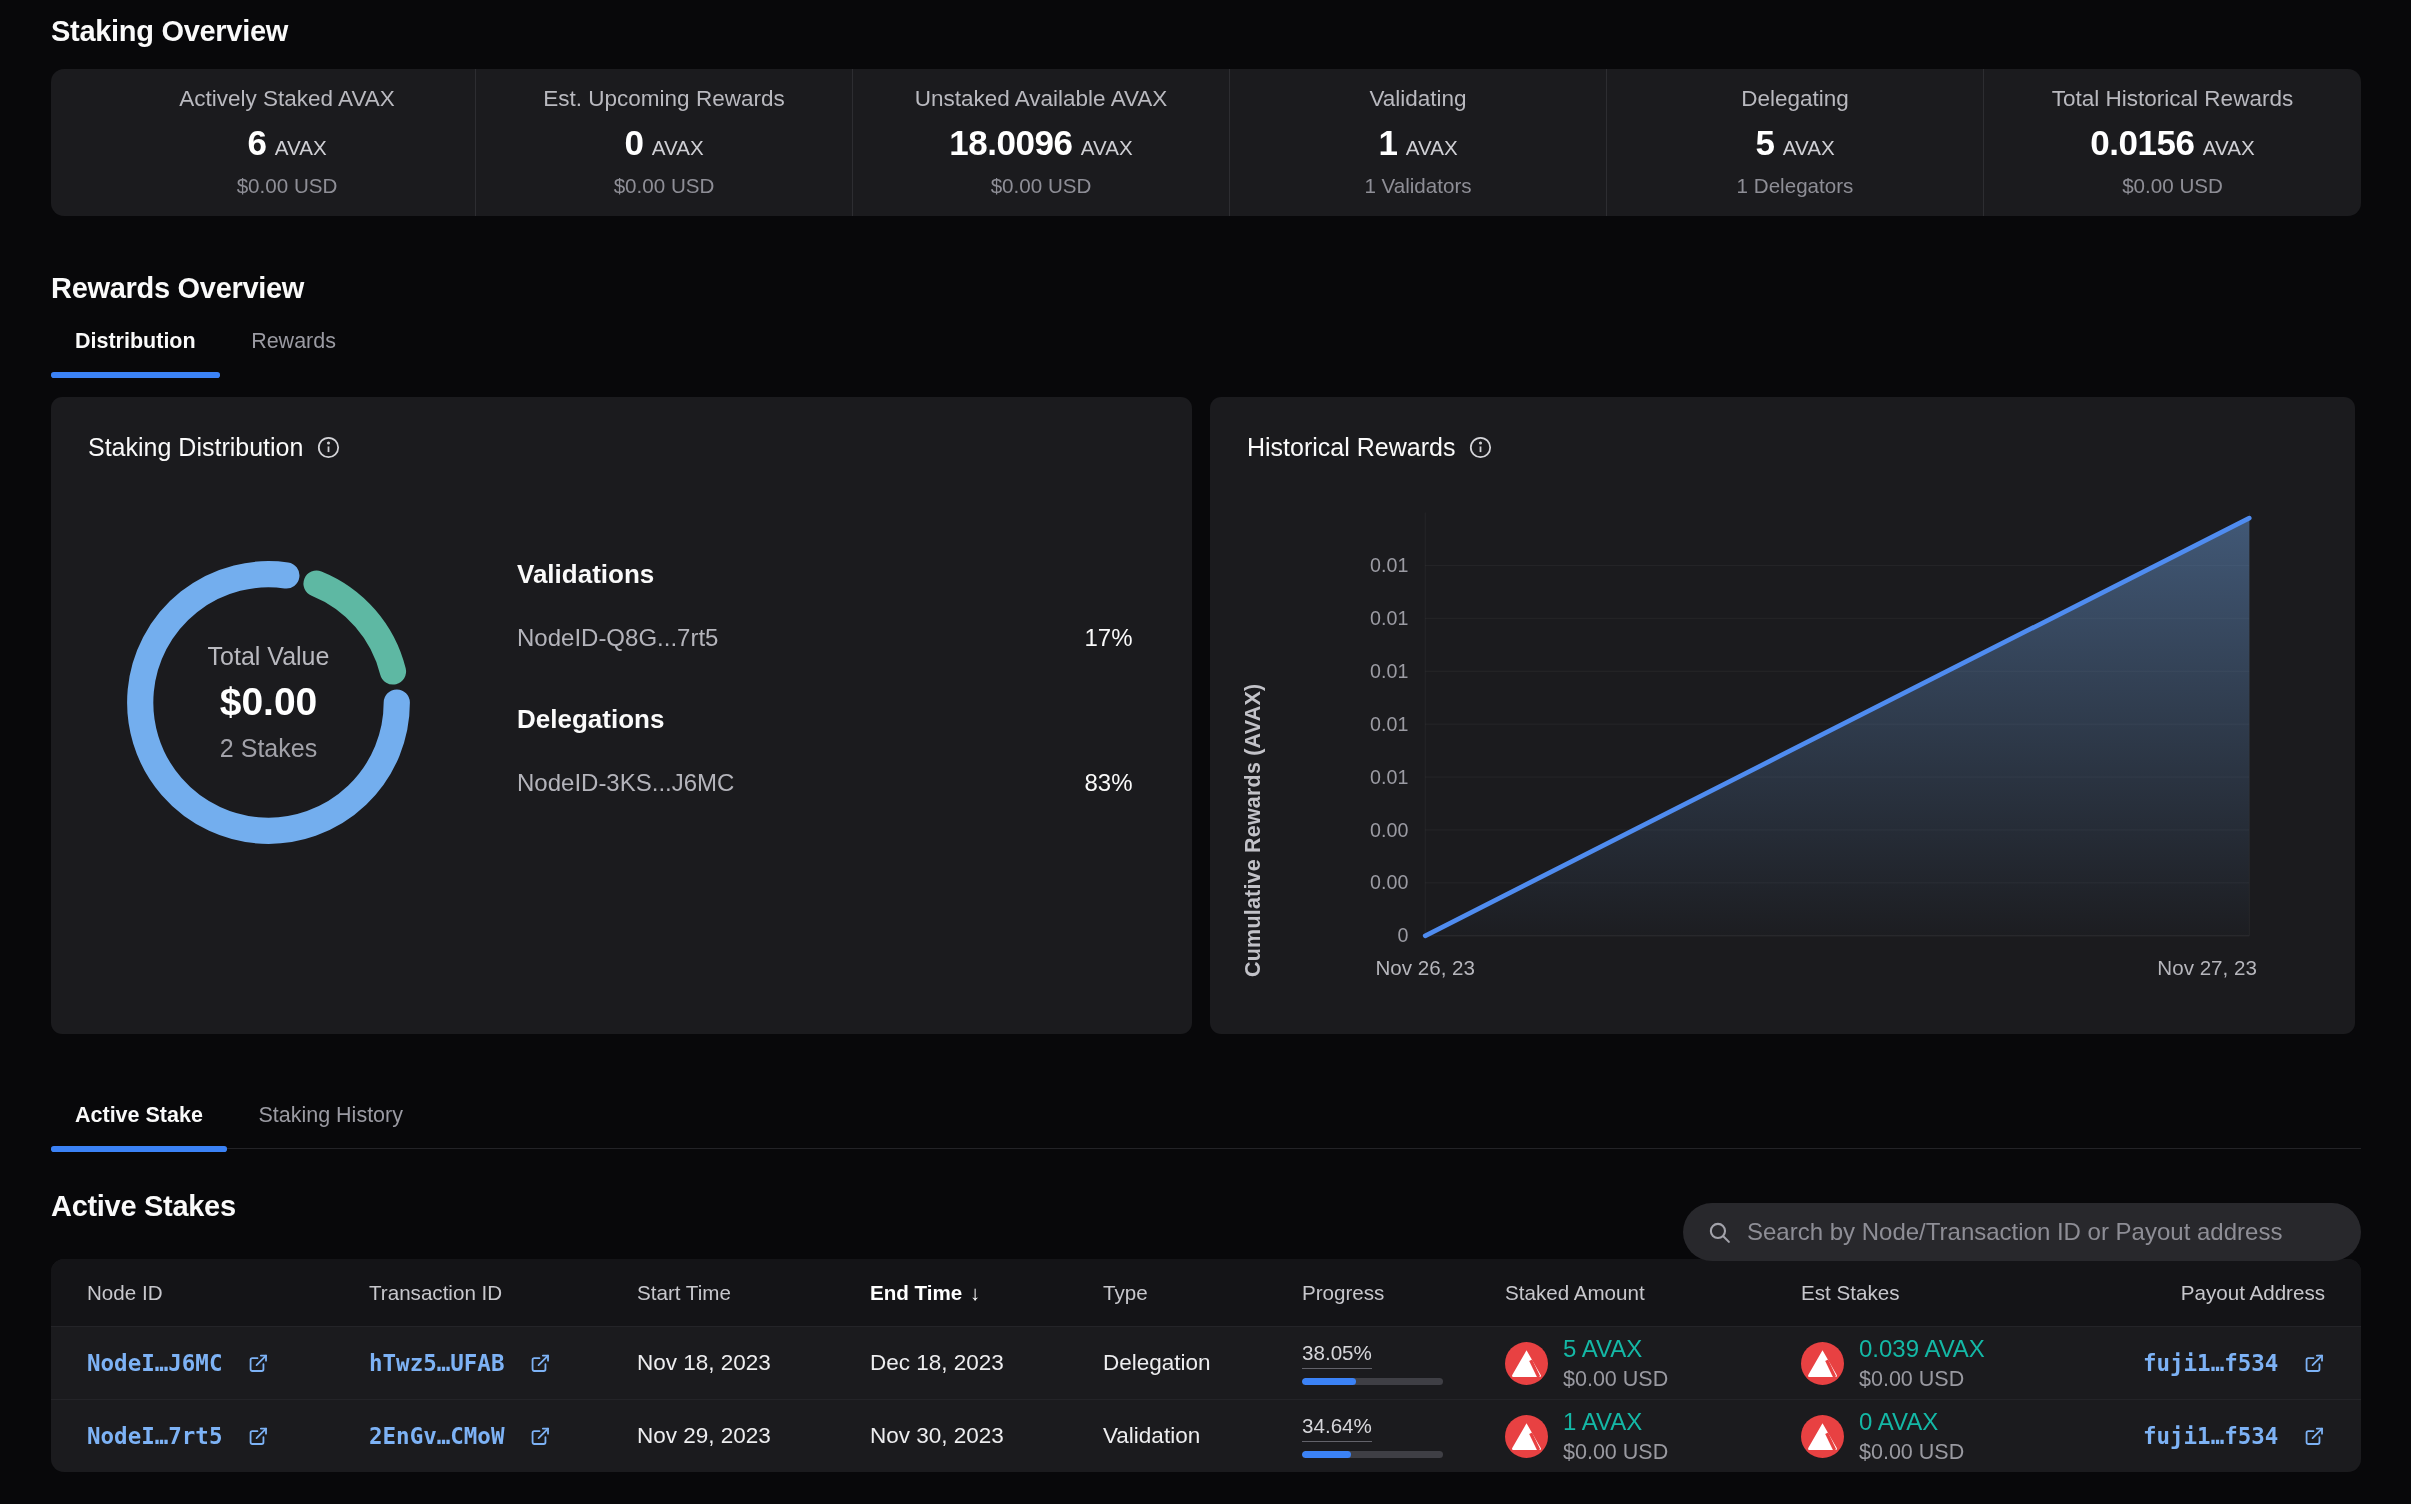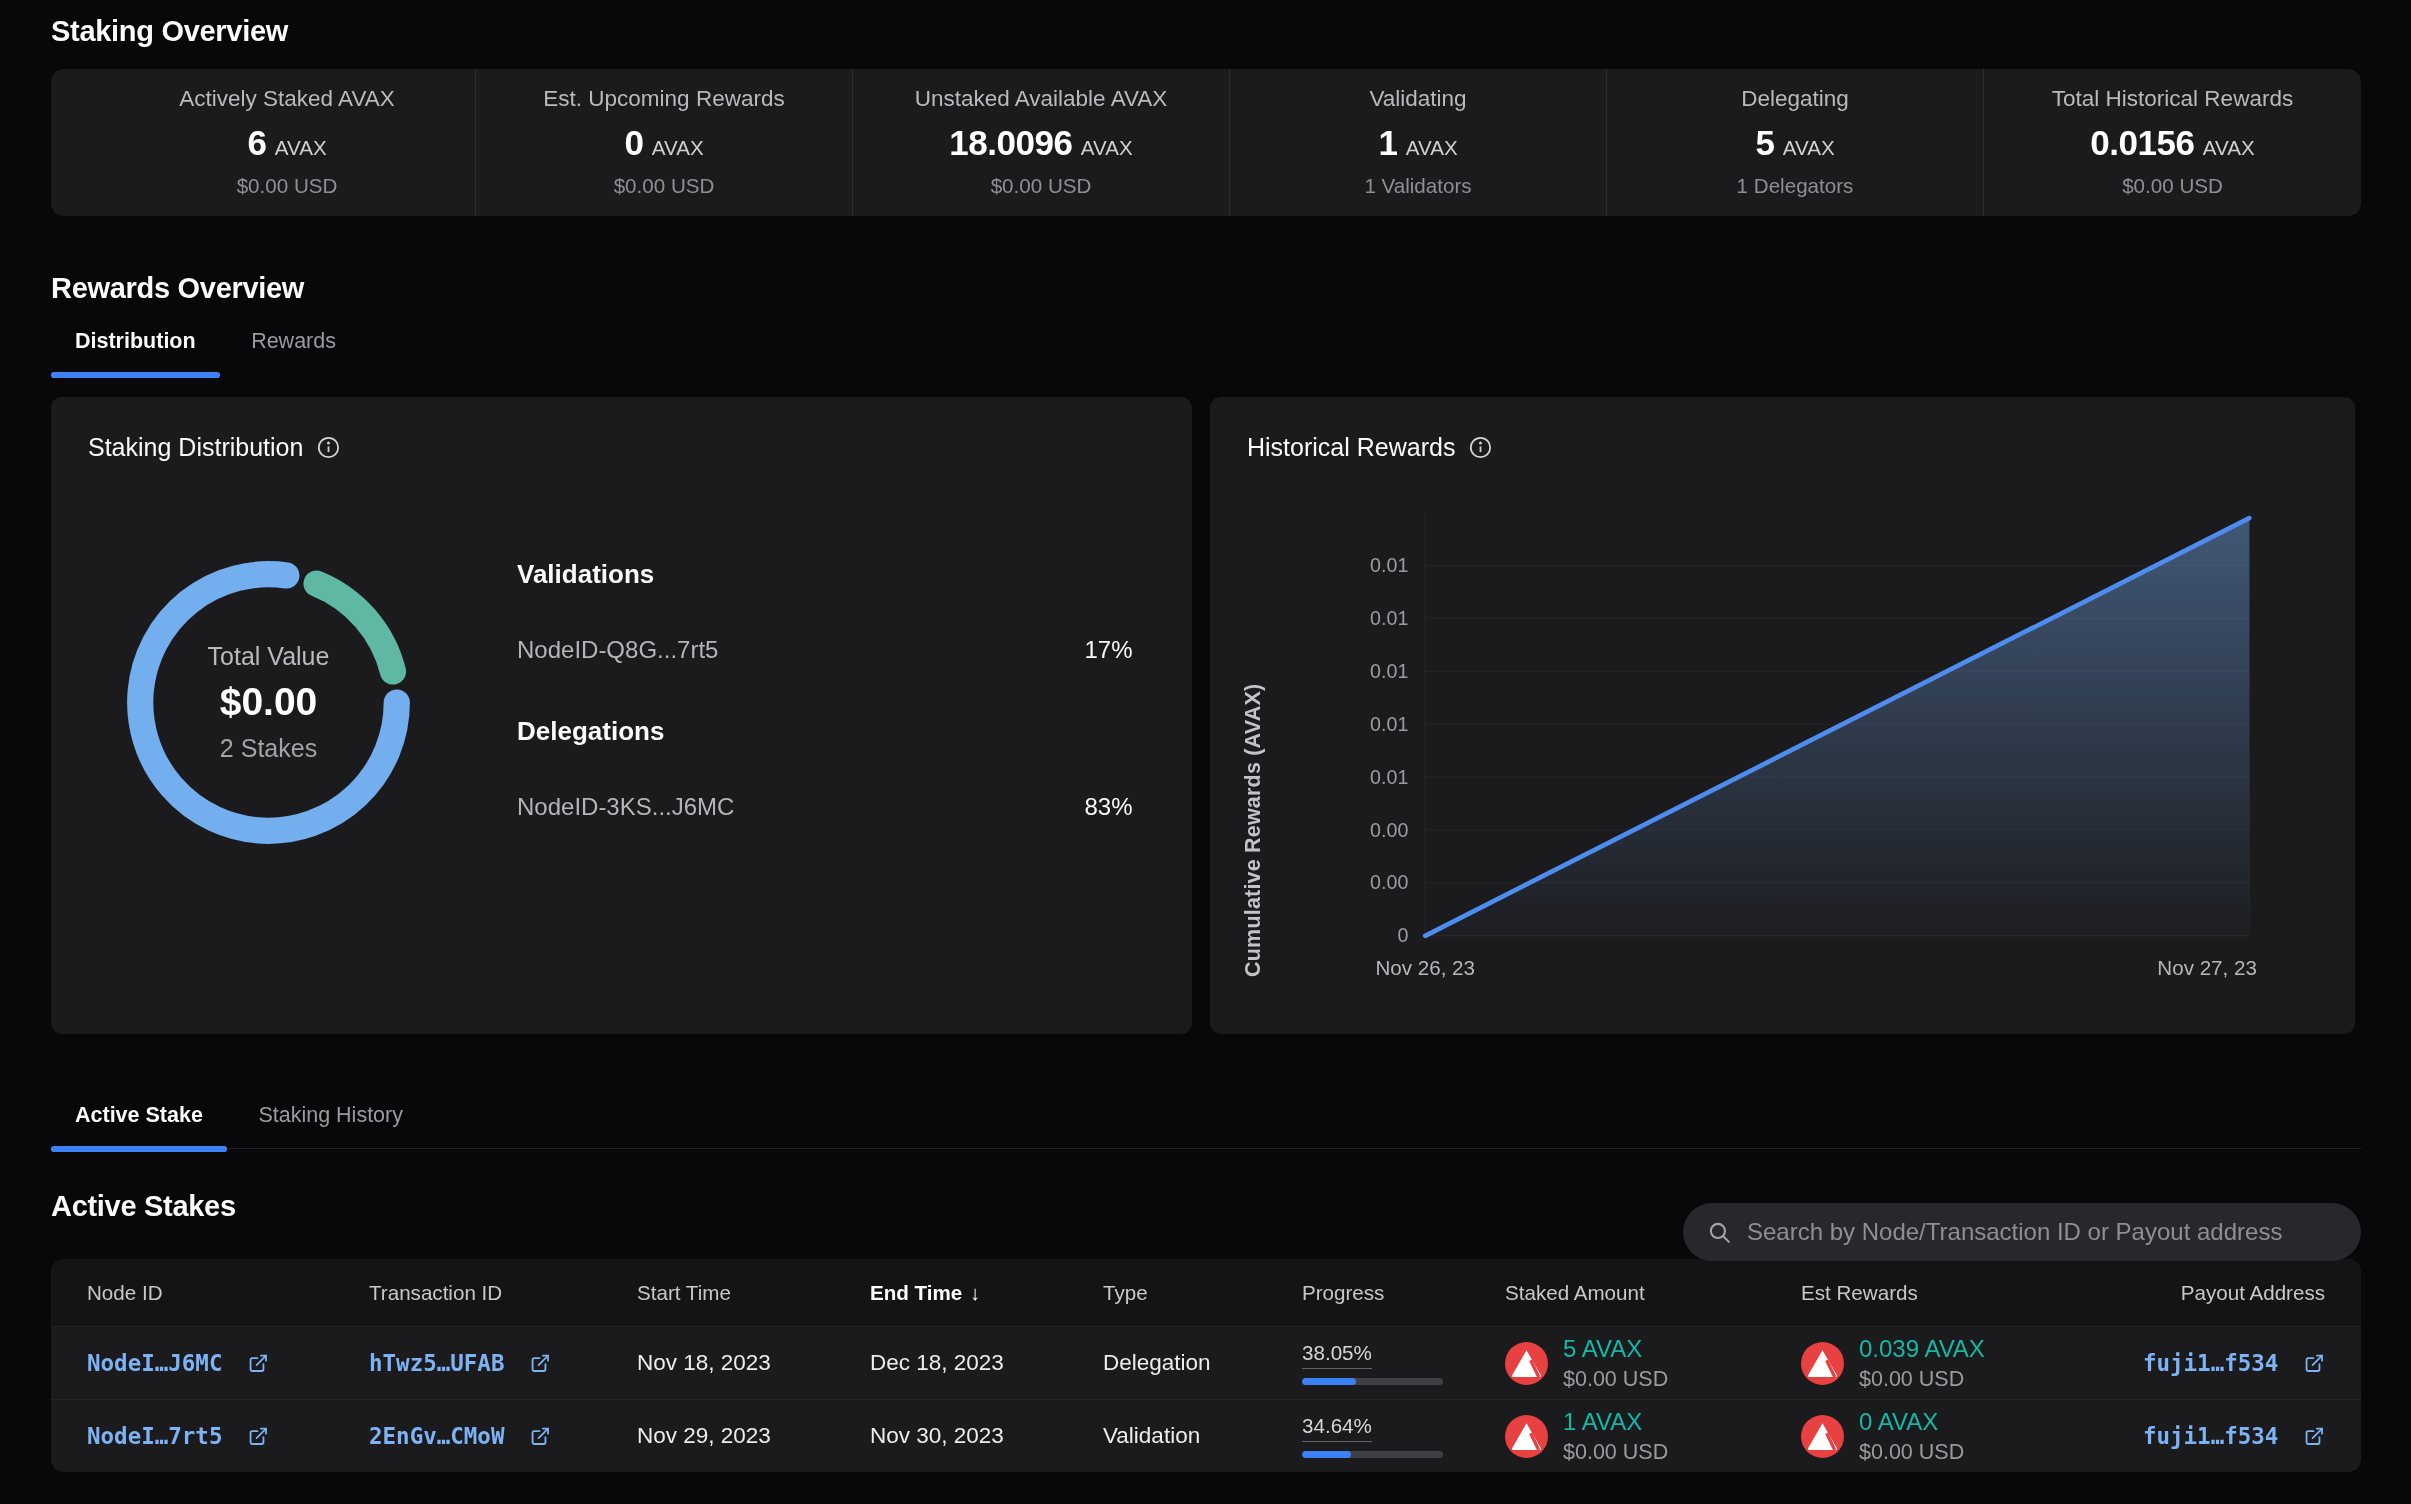--- a/index.html
+++ b/index.html
@@ -70,21 +70,21 @@
     align-items:center; justify-content:center; gap:9.4px; pointer-events:none;
   }
   .donut-center .lbl { font-size:25px; color:#b9b9bf; }
   .donut-center .val { font-size:39px; font-weight:700; color:#fff; }
   .donut-center .sub { font-size:25px; color:#a2a2a9; }
 
   .legend { flex:1; margin-left:94px; margin-right:22.5px; margin-top:11.2px; }
   .legend h3 { font-size:26px; font-weight:700; color:#fafafa; }
   .legend .legend-row {
     display:flex; justify-content:space-between; align-items:flex-start;
-    margin-top:46px; margin-bottom:52px;
+    margin-top:34px; margin-bottom:52px;
   }
   .legend .node { font-size:24px; color:#b4b4bb; }
   .legend .pct { font-size:24px; color:#fafafa; }
 
   
   .chart-area { display:flex; margin-top:41px; align-items:center; }
   .ylab {
     writing-mode:vertical-rl; transform:rotate(180deg);
     font-size:21.5px; font-weight:700; color:#c2c2c8; letter-spacing:0.2px;
     height:440px; display:flex; align-items:center; margin-left:-5.6px;
@@ -327,21 +327,21 @@
         <div class="cell">
           <span>Type</span>
         </div>
         <div class="cell">
           <span>Progress</span>
         </div>
         <div class="cell">
           <span>Staked Amount</span>
         </div>
         <div class="cell">
-          <span>Est Rewards</span>
+          <span>Est Stakes</span>
         </div>
         <div class="cell right">
           <span>Payout Address</span>
         </div>
       </div>
     <div class="tbody" id="tbody">
         <div class="trow">
           <div class="cell">
             <a class="mlink">
               <span>NodeI…J6MC</span>

